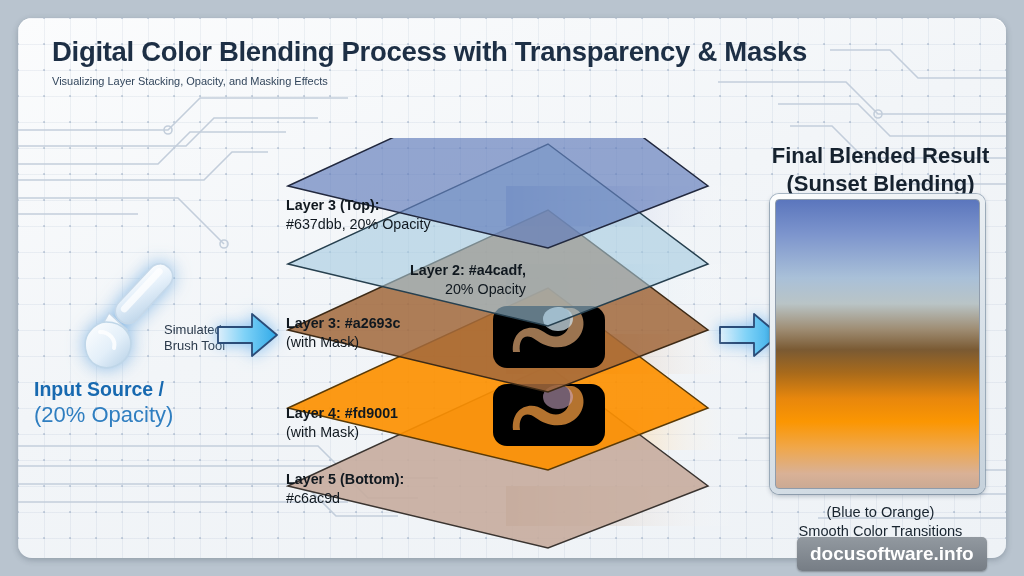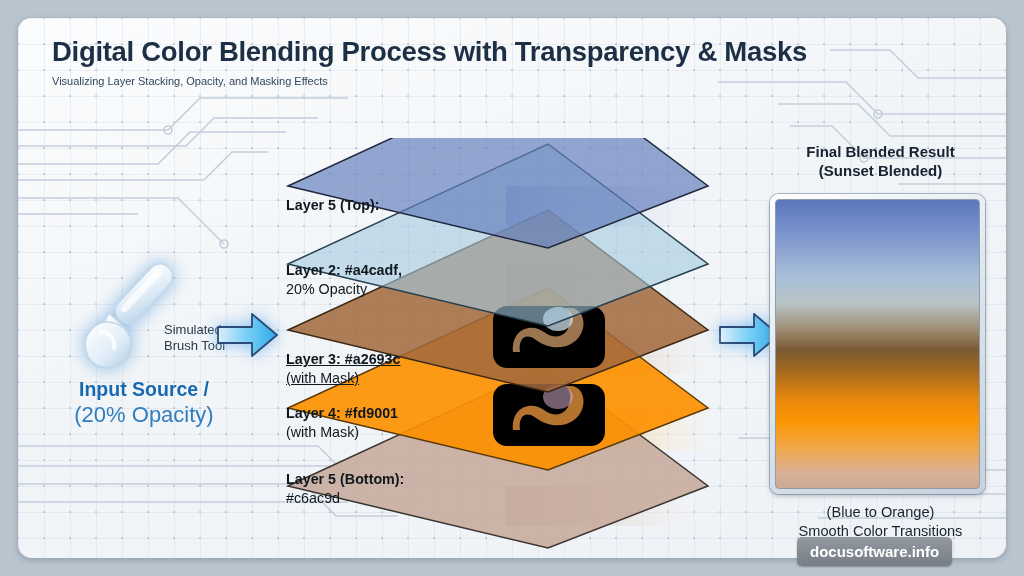--- a/index.html
+++ b/index.html
@@ -50,42 +50,42 @@
 
   
   #brush-wrap { position:absolute; left:42px; top:228px; width:200px; height:140px; }
   #brush-svg { position:absolute; left:0; top:0; filter:drop-shadow(0 0 9px rgba(120,175,225,.85)); }
   #brush-caption {
     position:absolute; left:104px; top:76px;
     font-size:13px; color:#2b3a4b; line-height:1.25; text-align:left;
   }
   #input-label {
     position:absolute; left:16px; top:360px; width:220px;
-    text-align:center; color:#1f6fb8; line-height:1.22;
+    text-align:left; color:#1f6fb8; line-height:1.22;
   }
   #input-label .big { font-size:19.5px; font-weight:bold; color:#1769b0; }
   #input-label .small { font-size:22px; color:#2f7ec0; }
 
   
   .arrow { position:absolute; filter:drop-shadow(0 0 8px rgba(120,185,240,.9)); }
   #arrow-left { left:198px; top:292px; }
   #arrow-right { left:700px; top:292px; }
 
   
   #stack { position:absolute; left:250px; top:120px; width:470px; height:415px; }
   .layer-text {
     position:absolute; left:268px; width:240px;
     font-size:14.3px; color:#10181f; line-height:1.34;
   }
   .layer-text b { font-weight:bold; }
 
   
   #result-head {
     position:absolute; left:735px; top:124px; width:255px;
-    text-align:center; font-size:15px; font-weight:bold;
+    text-align:center; font-size:22px; font-weight:bold;
     color:#16222f; line-height:1.28;
   }
   #result-frame {
     position:absolute; left:752px; top:176px; width:215px; height:300px;
     border-radius:9px; padding:5px;
     background:linear-gradient(150deg,#fdfefe,#dbe3ea 55%,#c6d2dc);
     box-shadow:0 2px 5px rgba(40,60,80,.32), 0 0 0 1px rgba(150,168,186,.75);
   }
   #result-inner {
     width:100%; height:100%; border-radius:4px;
@@ -107,21 +107,21 @@
   #result-caption {
     position:absolute; left:735px; top:485px; width:255px;
     text-align:center; font-size:14.6px; color:#18242f; line-height:1.32;
   }
 
   
   #watermark {
     position:absolute; left:797px; top:537px;
     padding:6px 13px 6px; border-radius:5px;
     background:linear-gradient(to bottom,#9299a0,#767d85);
-    color:#ffffff; font-size:15px; font-weight:bold;
+    color:#ffffff; font-size:19px; font-weight:bold;
     box-shadow:0 1px 2px rgba(0,0,0,.3);
   }
 </style>
 </head>
 <body>
 
 <div id="card">
 
   <div id="grid"></div>
   <div id="grid-dots"></div>
@@ -277,42 +277,43 @@
                C292,214 276,208 268,202 C258,194 250,200 252,214 Z" fill="#9b7450"></path>
       <ellipse cx="290" cy="181" rx="15" ry="12" fill="#cfe0ea" opacity=".75"></ellipse>
     </g>
 
     <path d="M20,126 L280,6 L440,126 L280,188 Z" fill="#a4cadf" fill-opacity=".60" stroke="#27404f" stroke-width="1.5"></path>
 
     <path d="M20,48 L280,-72 L440,48 L280,110 Z" fill="#637dbb" fill-opacity=".68" stroke="#22293f" stroke-width="1.5"></path>
   </svg>
 
   <div class="layer-text" style="top:178px;">
-    <div><b>Layer 5 (Top):</b></div>
-  </div>
-  <div class="layer-text" style="top:243px;">
+    <div><b>Layer 3 (Top):</b></div>
+    <div>#637dbb, 20% Opacity</div>
+  </div>
+  <div class="layer-text" style="top:243px;text-align:right;">
     <div><b>Layer 2: #a4cadf,</b></div>
     <div>20% Opacity</div>
   </div>
-  <div class="layer-text" style="top:332px;text-decoration:underline;">
+  <div class="layer-text" style="top:296px;">
     <div><b>Layer 3: #a2693c</b></div>
     <div>(with Mask)</div>
   </div>
   <div class="layer-text" style="top:386px;">
     <div><b>Layer 4: #fd9001</b></div>
     <div>(with Mask)</div>
   </div>
   <div class="layer-text" style="top:444px;margin-top:8px;">
     <div><b>Layer 5 (Bottom):</b></div>
     <div>#c6ac9d</div>
   </div>
 
   <div id="result-head">
     <div>Final Blended Result</div>
-    <div>(Sunset Blended)</div>
+    <div>(Sunset Blending)</div>
   </div>
   <div id="result-frame">
     <div id="result-inner"></div>
   </div>
   <div id="result-caption">
     <div>(Blue to Orange)</div>
     <div>Smooth Color Transitions</div>
   </div>
 </div>
 

